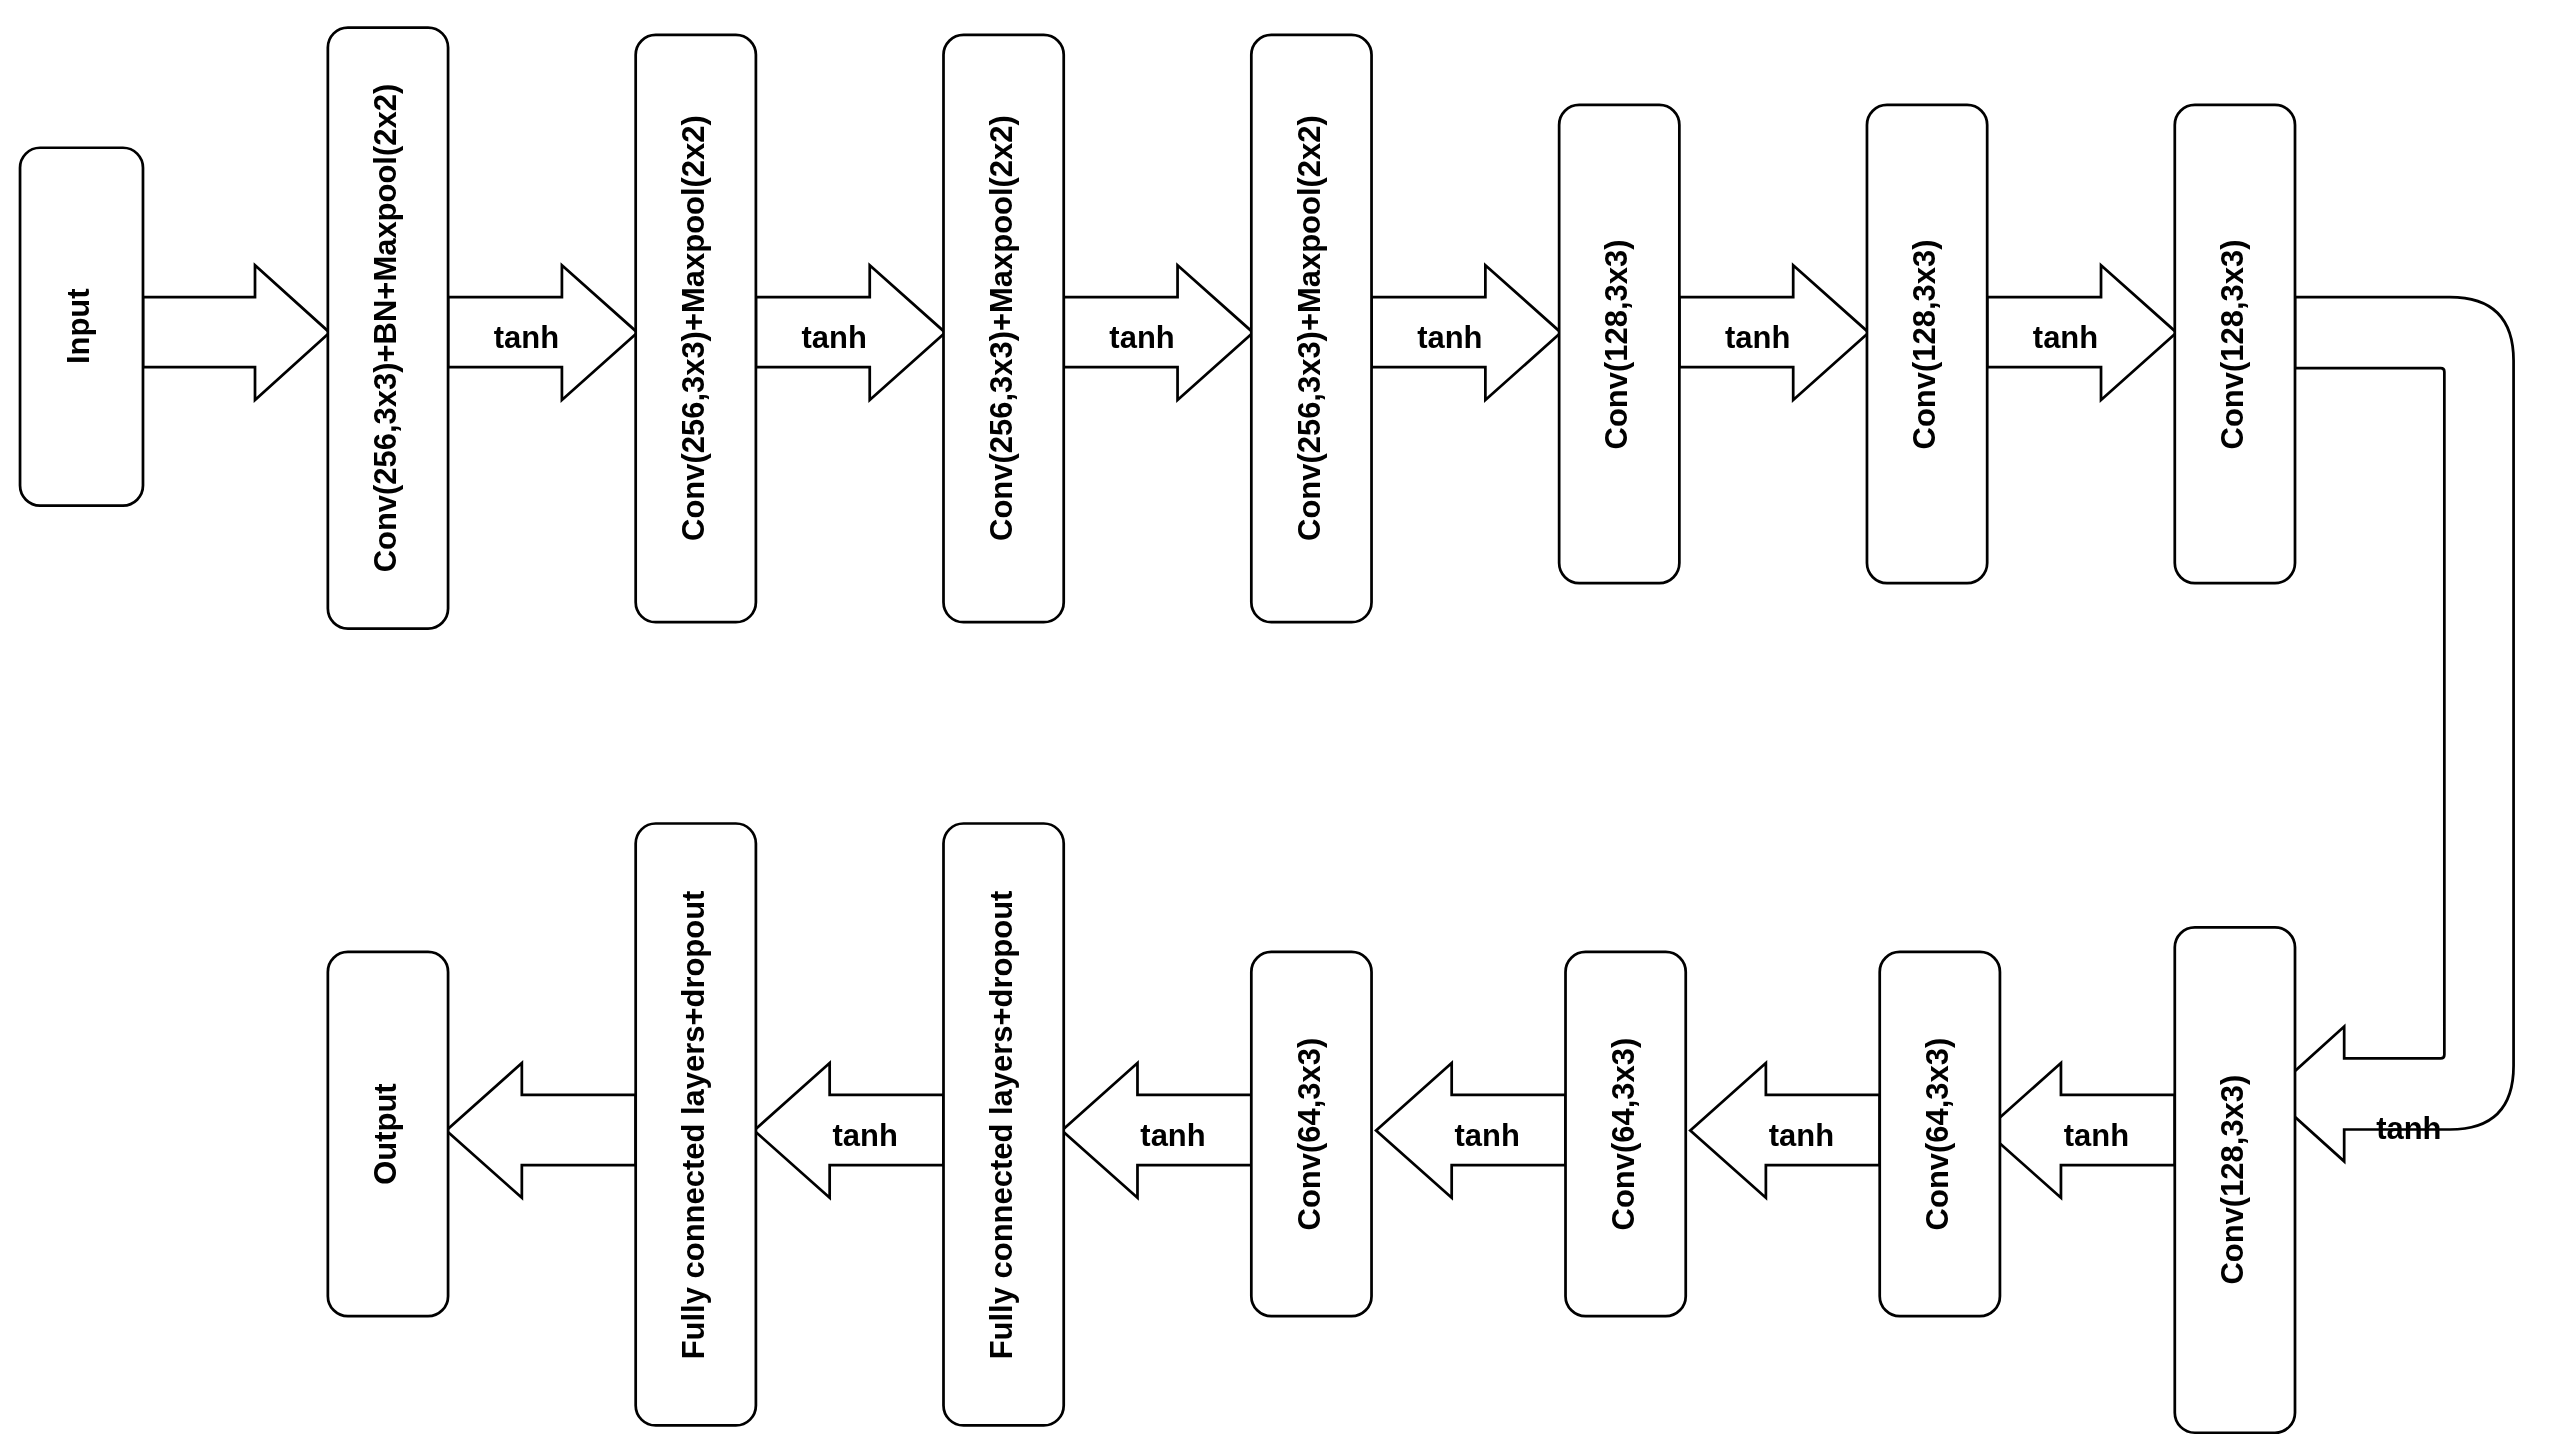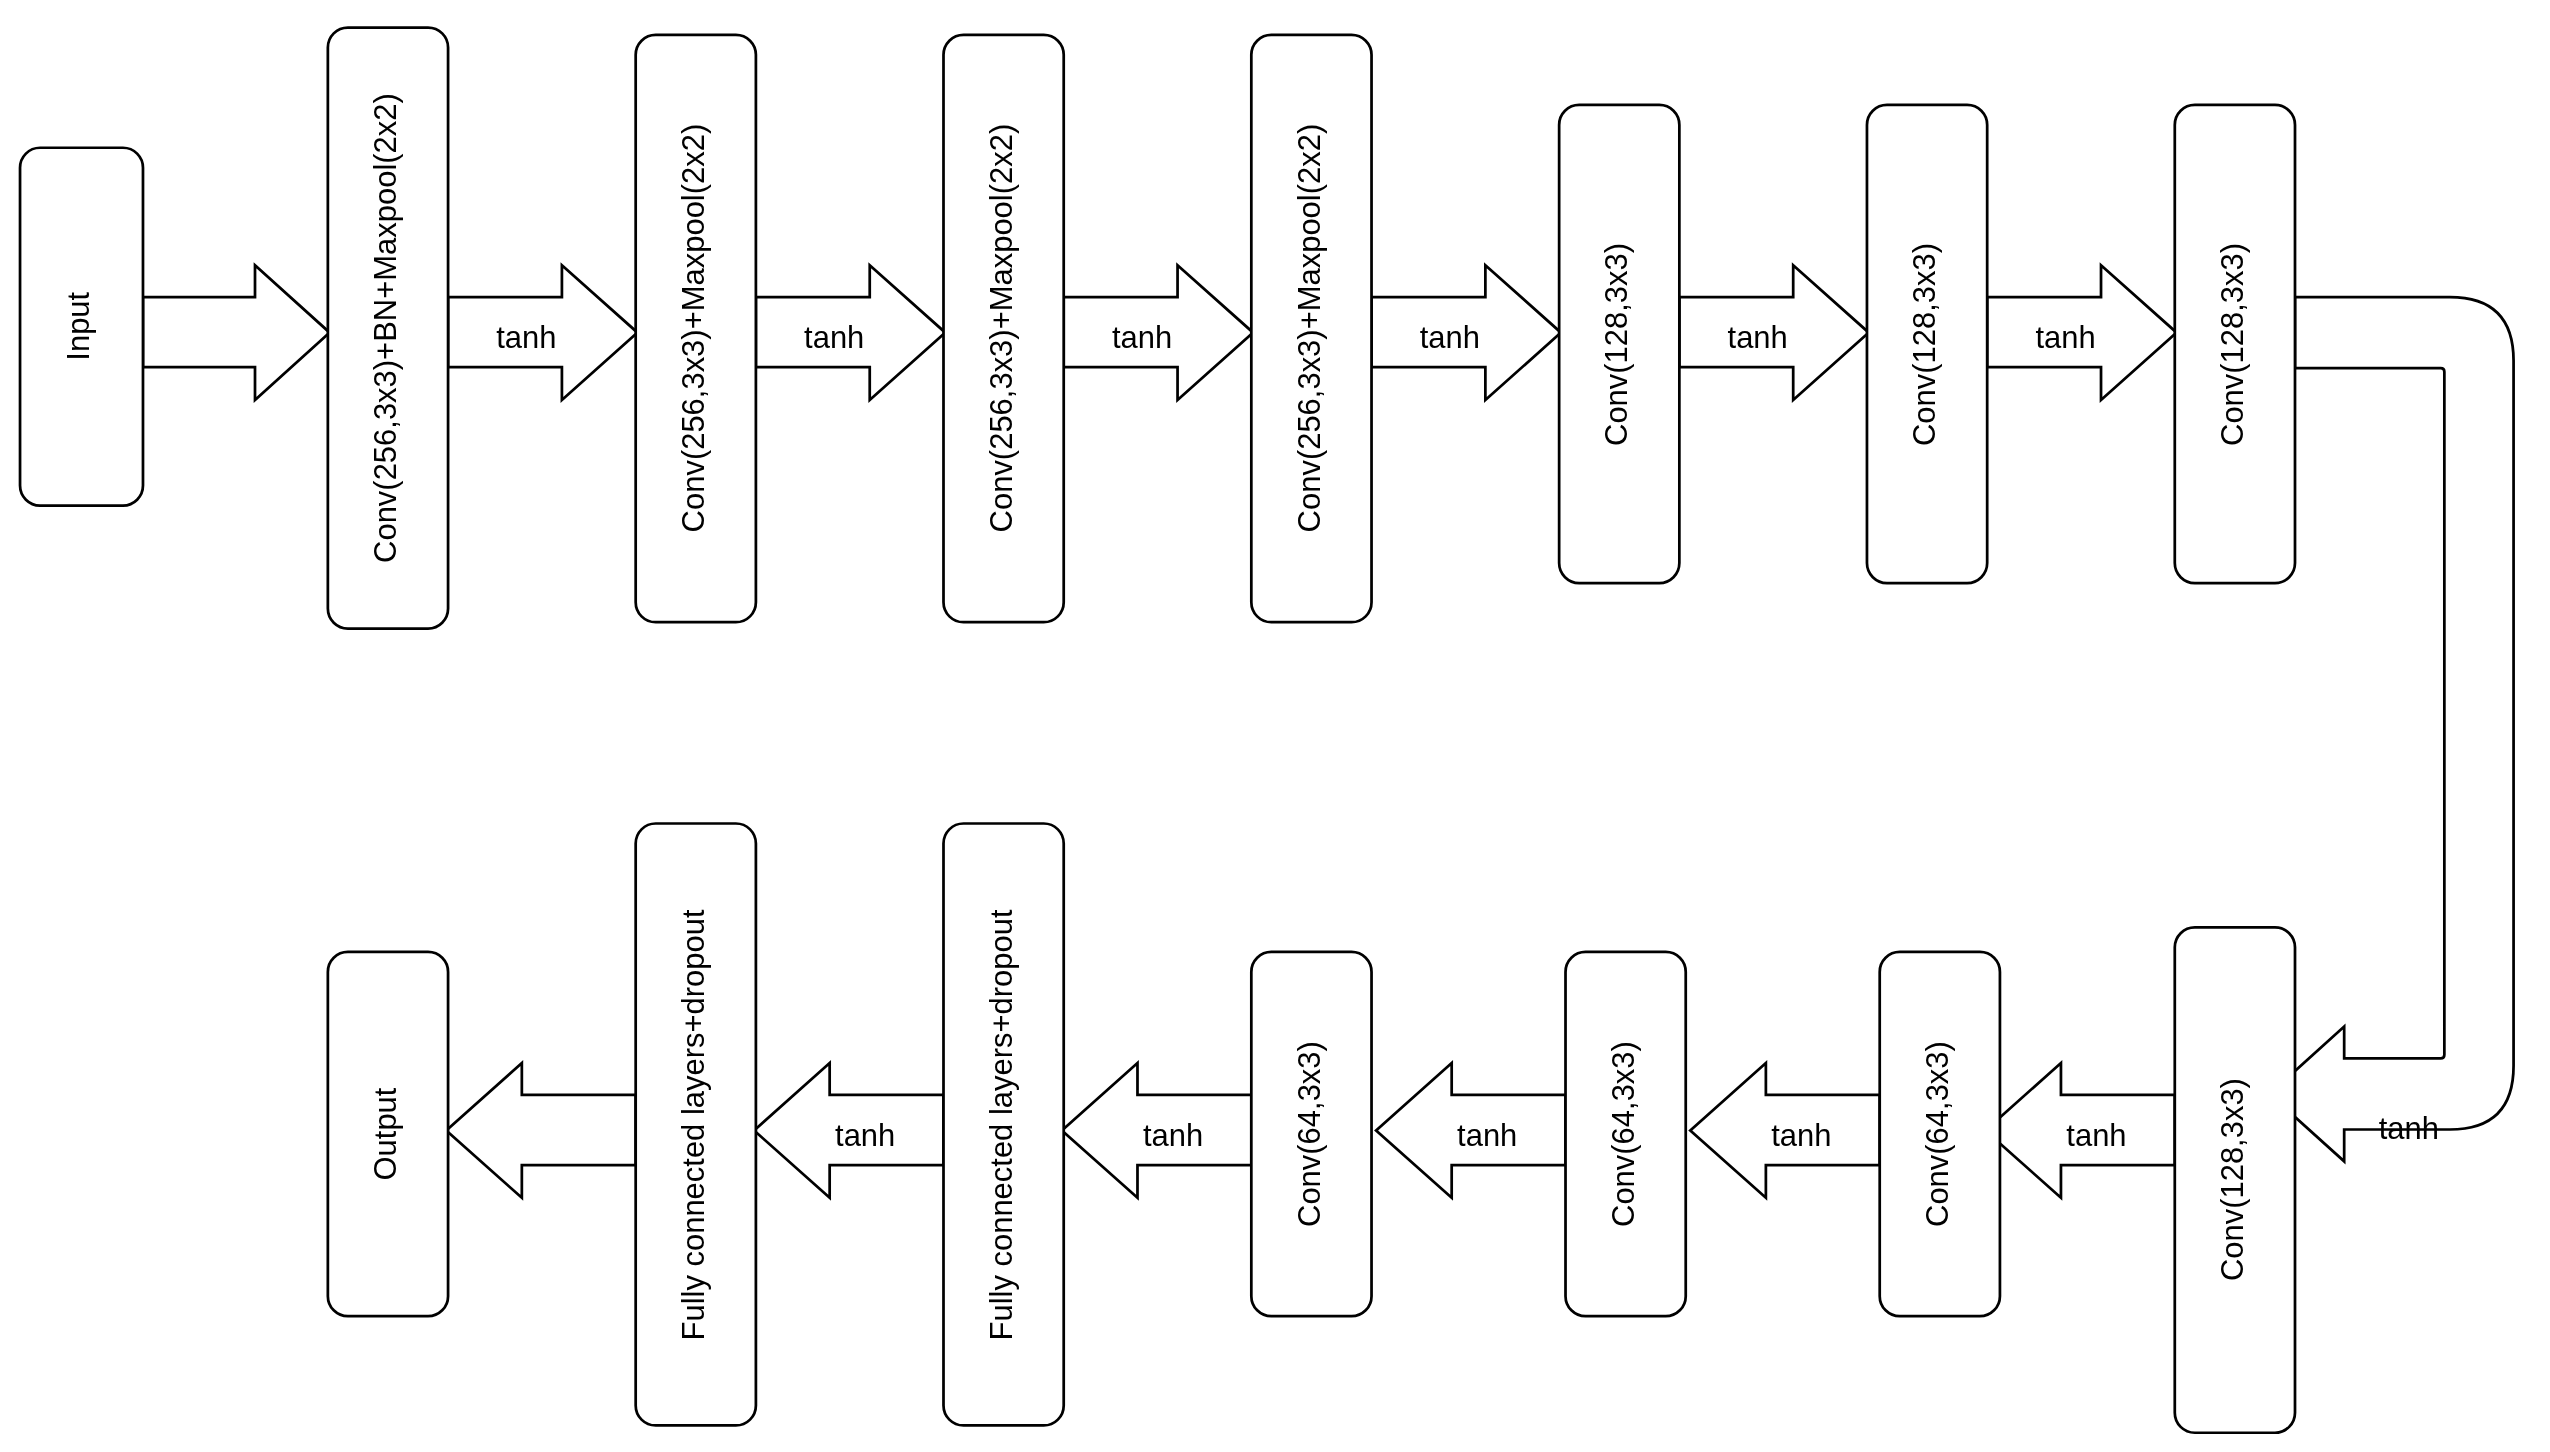--- a/index.html
+++ b/index.html
@@ -12,20 +12,21 @@
     width: 2550px;
     height: 1453px;
     overflow: hidden;
     font-family: "Liberation Sans", sans-serif;
   }
   #diagram-root {
     position: relative;
     width: 2550px;
     height: 1453px;
     background: #ffffff;
+    font-weight: bold;
   }
   svg#diagram-svg {
     display: block;
     width: 2550px;
     height: 1453px;
   }
   .node-box {
     fill: #ffffff;
     stroke: #000000;
     stroke-width: 3;

